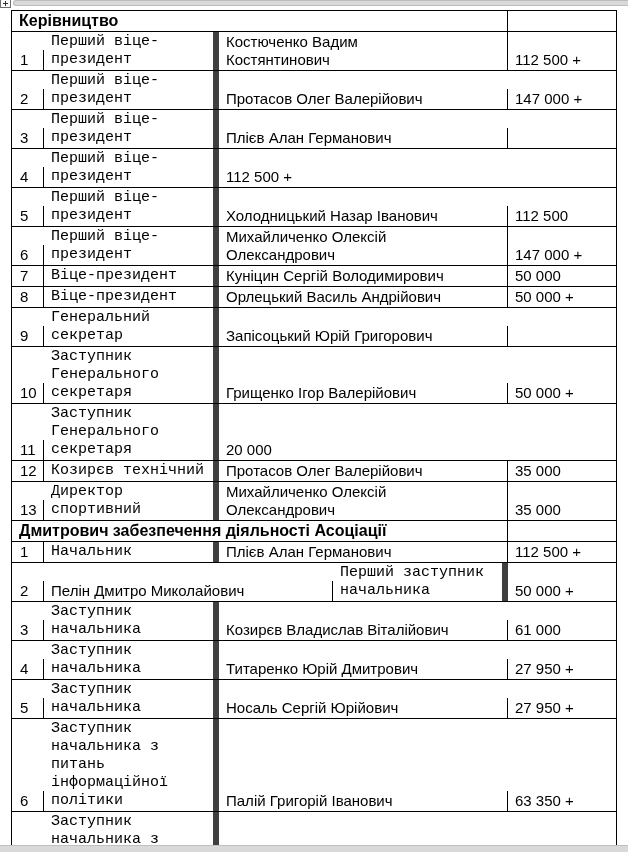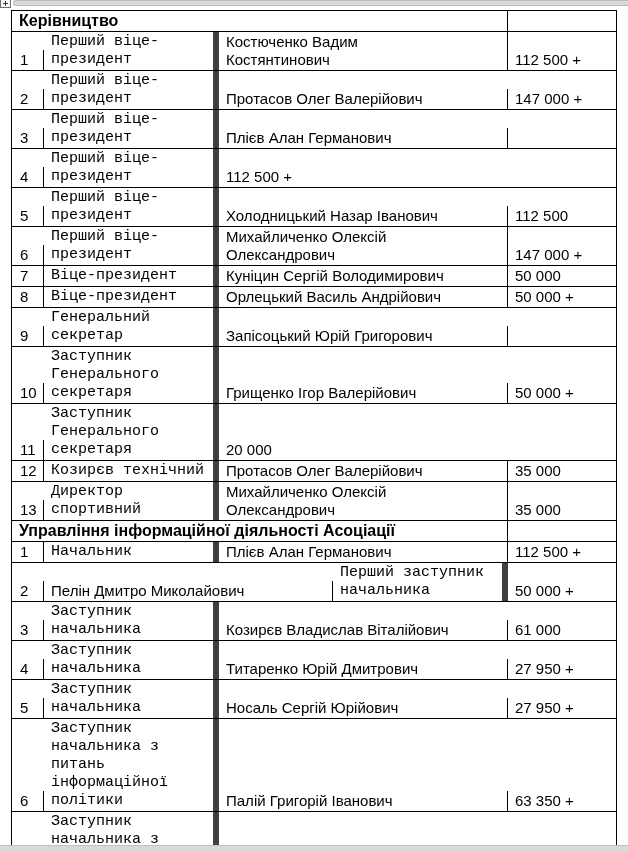--- a/index.html
+++ b/index.html
@@ -174,21 +174,21 @@
 
   <div class="trow">
     <div class="c c-num">13</div>
     <div class="c c-pos">Директор спортивний</div>
     <div class="c c-name">Михайличенко Олексій
 Олександрович</div>
     <div class="c c-val">35 000</div>
   </div>
 
   <div class="trow">
-    <div class="c c-sec">Управління інформаційної діяльності Асоціації</div>
+    <div class="c c-sec">Дмитрович забезпечення діяльності Асоціації</div>
     <div class="c c-val"></div>
   </div>
 
   <div class="trow">
     <div class="c c-num">1</div>
     <div class="c c-pos">Начальник</div>
     <div class="c c-name">Плієв Алан Германович</div>
     <div class="c c-val">112 500 +</div>
   </div>
 

